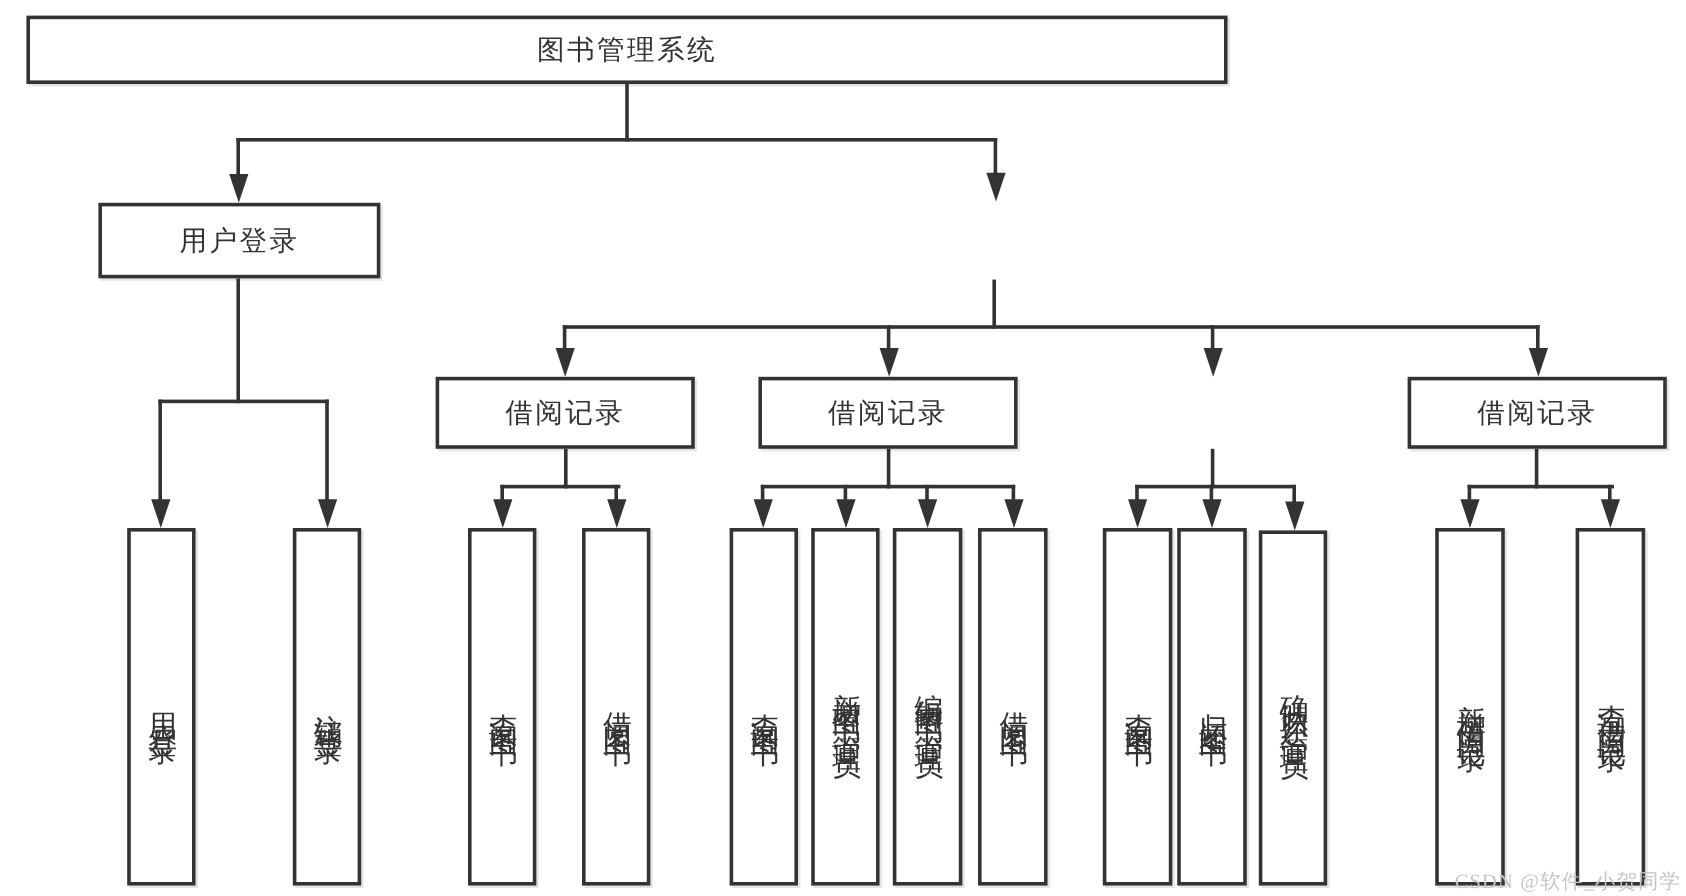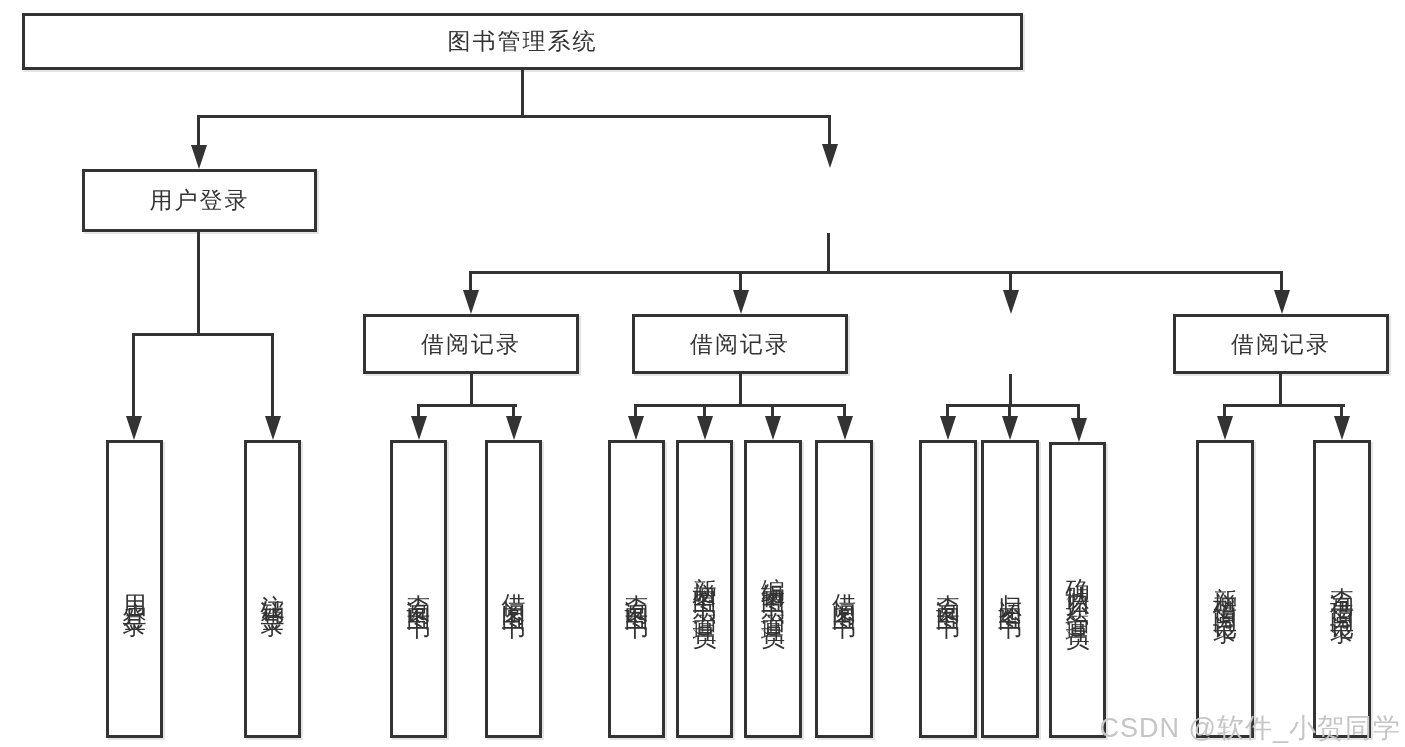--- a/index.html
+++ b/index.html
@@ -67,25 +67,26 @@
     width: 0;
     height: 0;
     border-left: 8px solid transparent;
     border-right: 8px solid transparent;
     border-top: 24px solid #333333;
   }
   .watermark {
     position: absolute;
     right: 4px;
     bottom: 1px;
-    font-size: 27px;
+    font-size: 17px;
     letter-spacing: 1px;
     color: #c5c5c5;
     z-index: 10;
     white-space: nowrap;
+    font-family: Liberation Serif, serif;
   }
 </style>
 </head>
 <body>
 
 <div id="canvas">
 
   <div class="node" style="left:22px;top:13px;width:1001px;height:57px;">
     <span>图书管理系统</span>
   </div>

